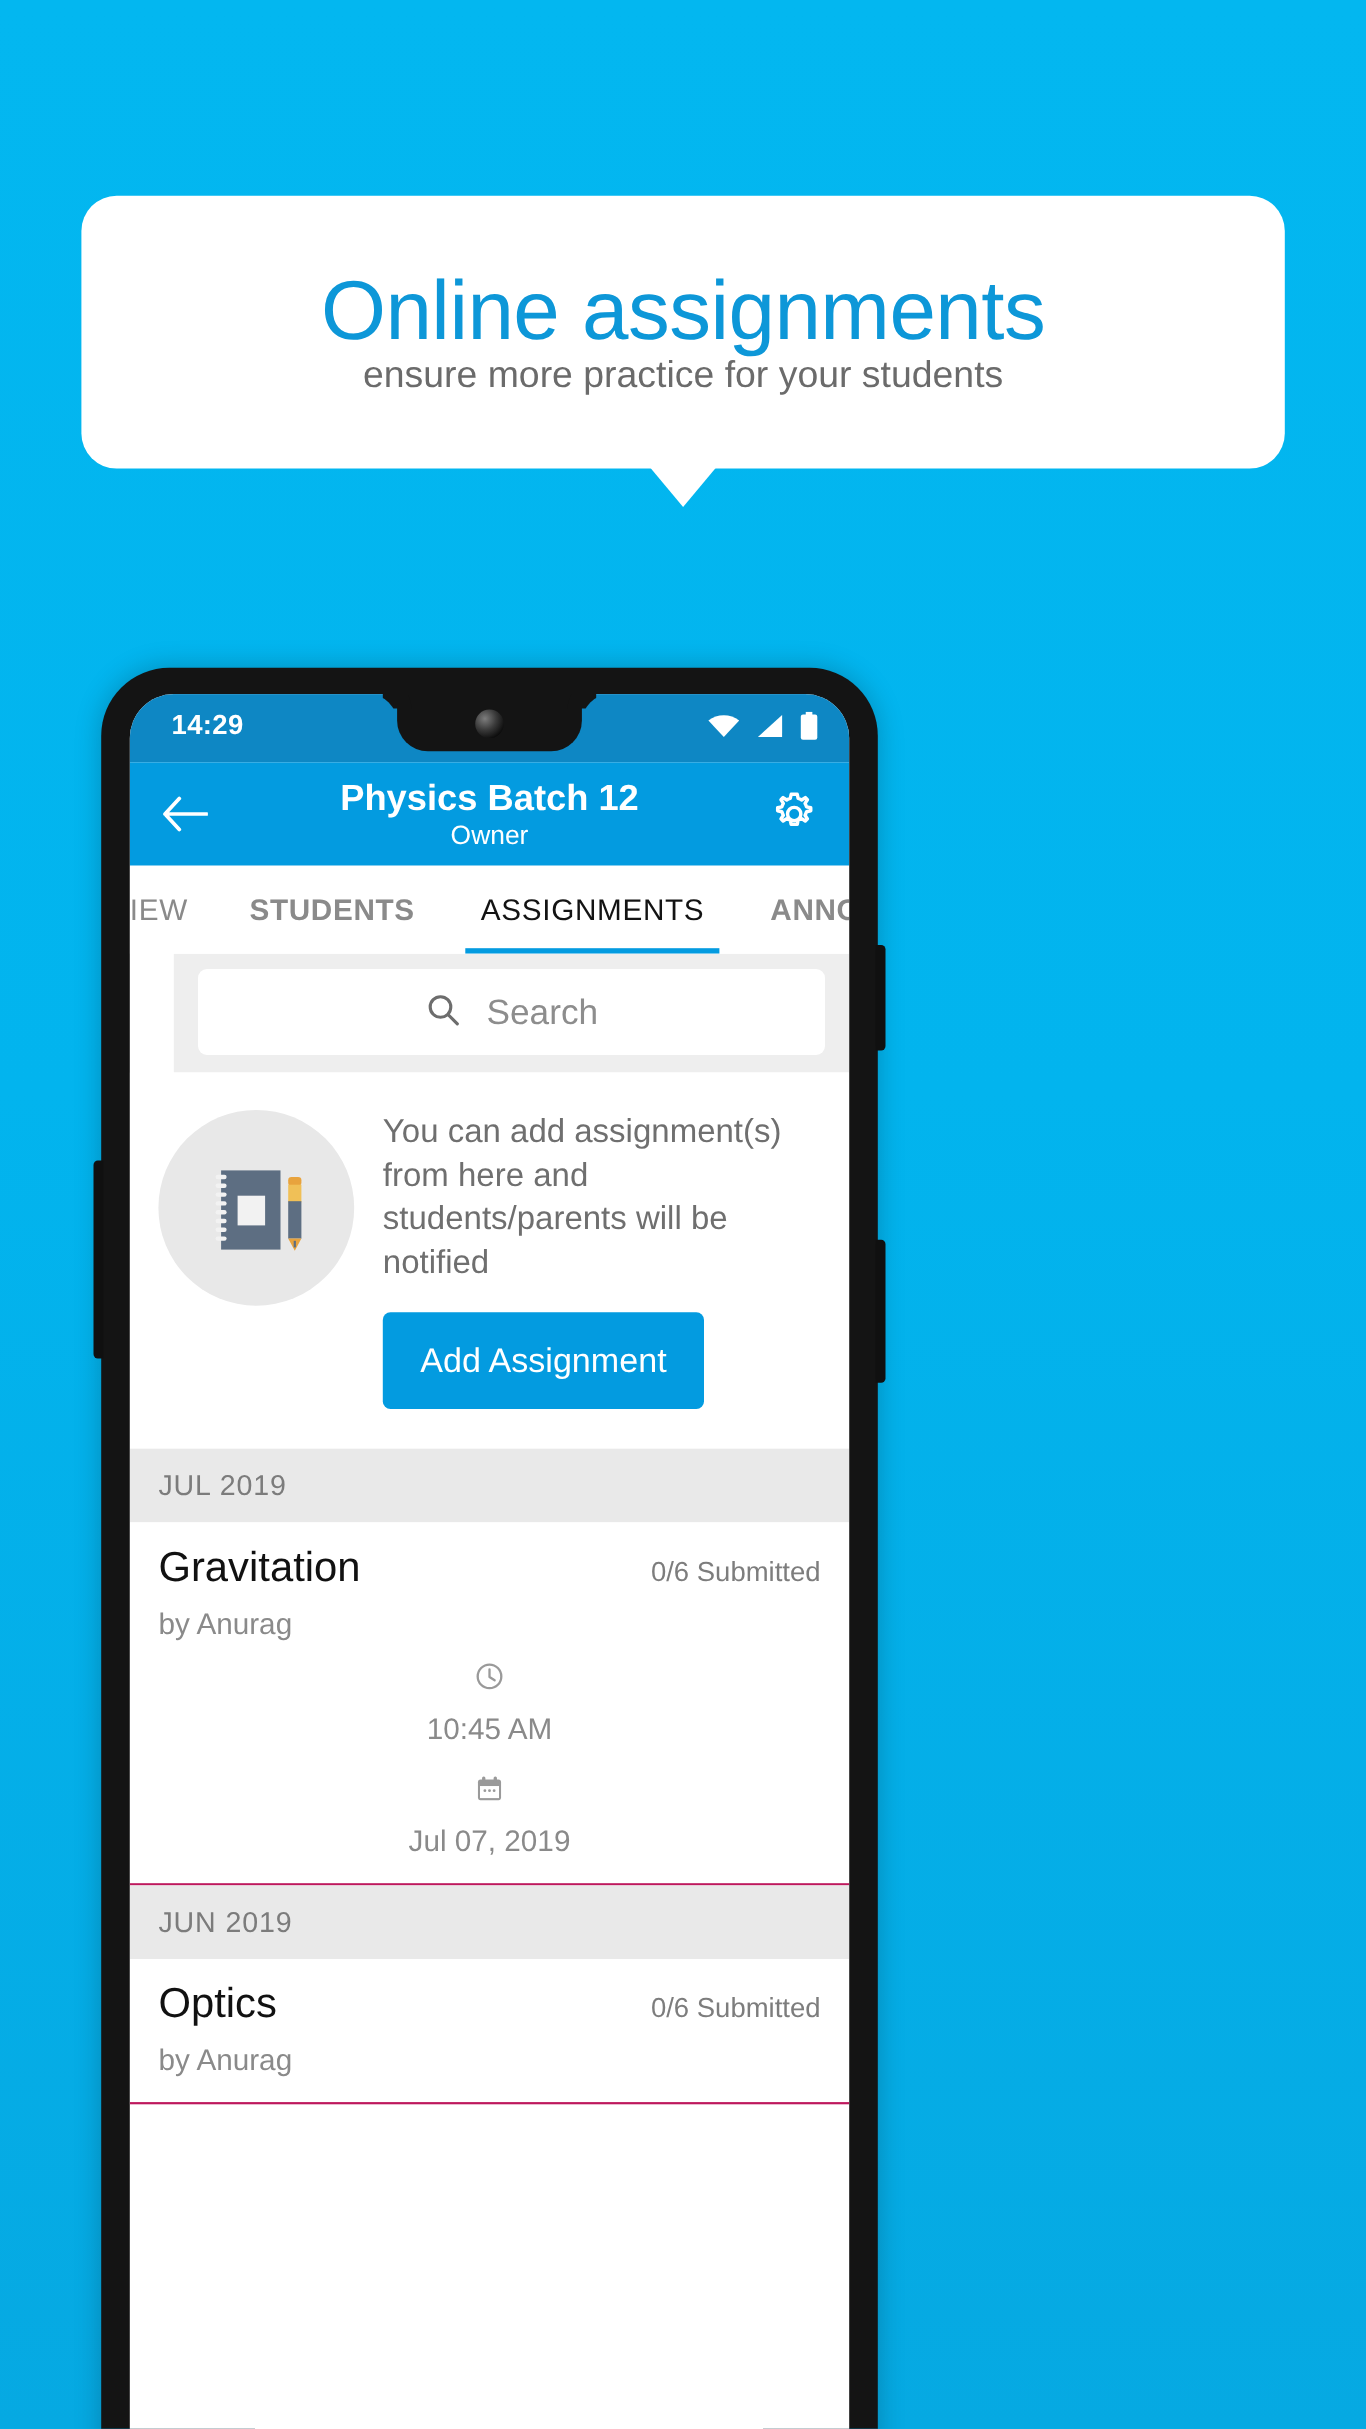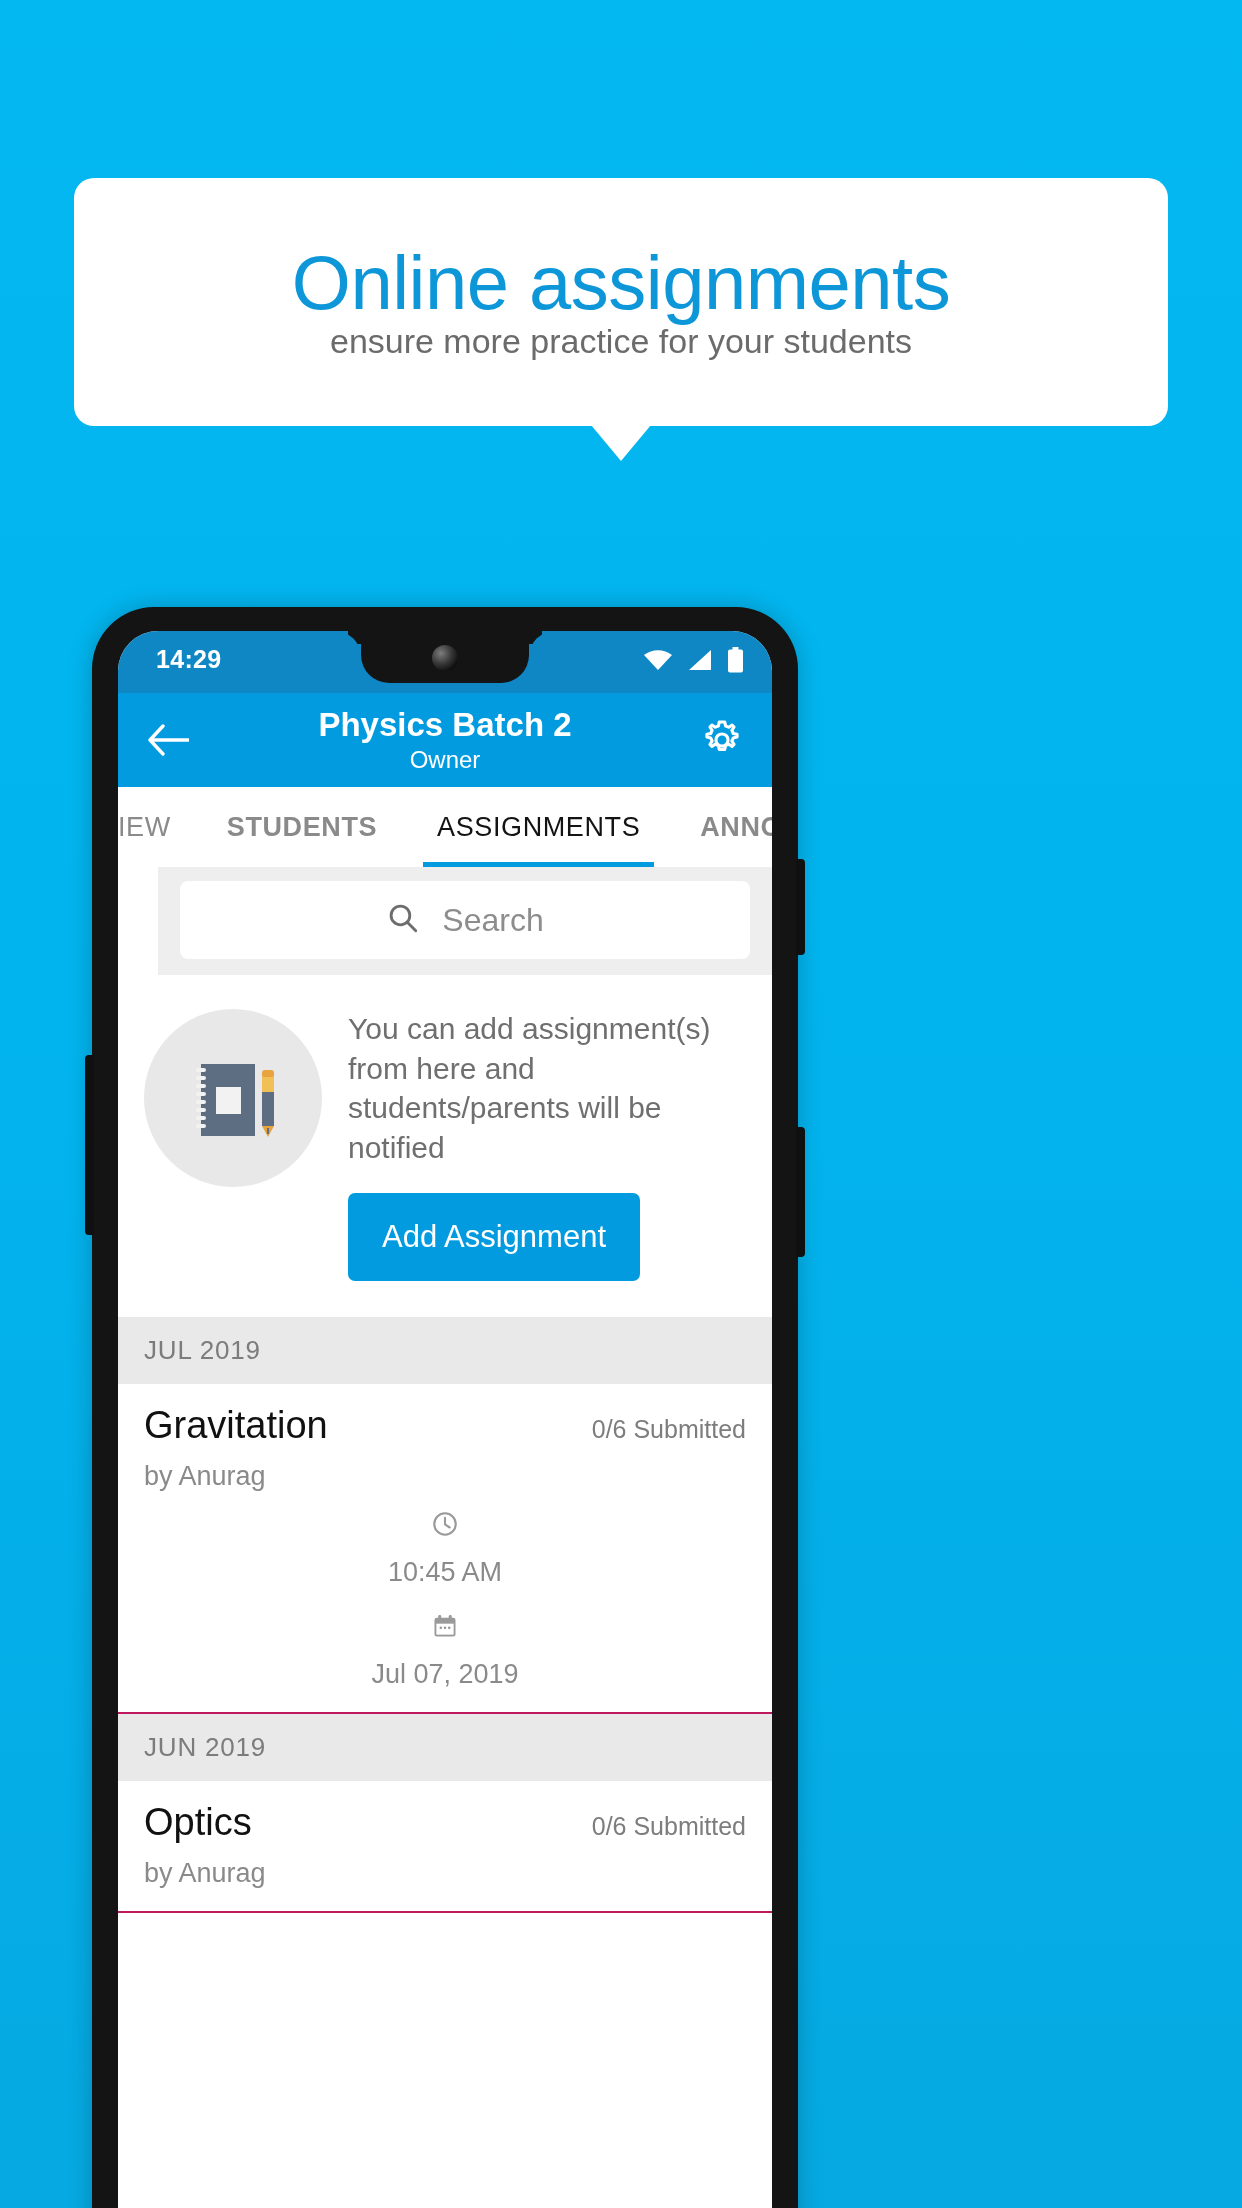--- a/index.html
+++ b/index.html
@@ -23,21 +23,21 @@
   }
 
   
   #callout-bubble {
     position: absolute;
     left: 74px;
     top: 178px;
     width: 1094px;
     height: 248px;
     background: #ffffff;
-    border-radius: 20px;
+    border-radius: 32px;
     box-sizing: border-box;
     display: flex;
     flex-direction: column;
     align-items: center;
     justify-content: center;
   }
   #callout-title {
     color: #0d97d8;
     font-size: 76px;
     font-weight: 400;
@@ -422,21 +422,21 @@
       <div id="front-camera"></div>
     </div>
 
     <div id="app-bar">
       <div id="back-button">
         <svg width="42" height="34" viewBox="0 0 42 34">
           <path d="M16 3 L3 17 L16 31 M3 17 L41 17" stroke="#ffffff" stroke-width="3.4" fill="none" stroke-linecap="round" stroke-linejoin="round"></path>
         </svg>
       </div>
       <div id="app-bar-titles">
-        <span id="app-bar-title">Physics Batch 2</span>
+        <span id="app-bar-title">Physics Batch 12</span>
         <span id="app-bar-subtitle">Owner</span>
       </div>
       <div id="settings-button">
         <svg width="44" height="44" viewBox="0 0 24 24">
           <path fill="none" stroke="#ffffff" stroke-width="1.7" stroke-linejoin="round" d="M12 2.2 l1.5 0 0.45 2.1 a7.7 7.7 0 0 1 1.75 0.73 l1.8 -1.18 1.06 1.06 -1.18 1.8 a7.7 7.7 0 0 1 0.73 1.75 l2.1 0.45 0 1.5 -2.1 0.45 a7.7 7.7 0 0 1 -0.73 1.75 l1.18 1.8 -1.06 1.06 -1.8 -1.18 a7.7 7.7 0 0 1 -1.75 0.73 l-0.45 2.1 -1.5 0 -1.5 0 -0.45 -2.1 a7.7 7.7 0 0 1 -1.75 -0.73 l-1.8 1.18 -1.06 -1.06 1.18 -1.8 a7.7 7.7 0 0 1 -0.73 -1.75 l-2.1 -0.45 0 -1.5 2.1 -0.45 a7.7 7.7 0 0 1 0.73 -1.75 l-1.18 -1.8 1.06 -1.06 1.8 1.18 a7.7 7.7 0 0 1 1.75 -0.73 l0.45 -2.1 z"></path>
           <circle cx="12" cy="12" r="3.3" fill="none" stroke="#ffffff" stroke-width="1.7"></circle>
         </svg>
       </div>
     </div>
 

